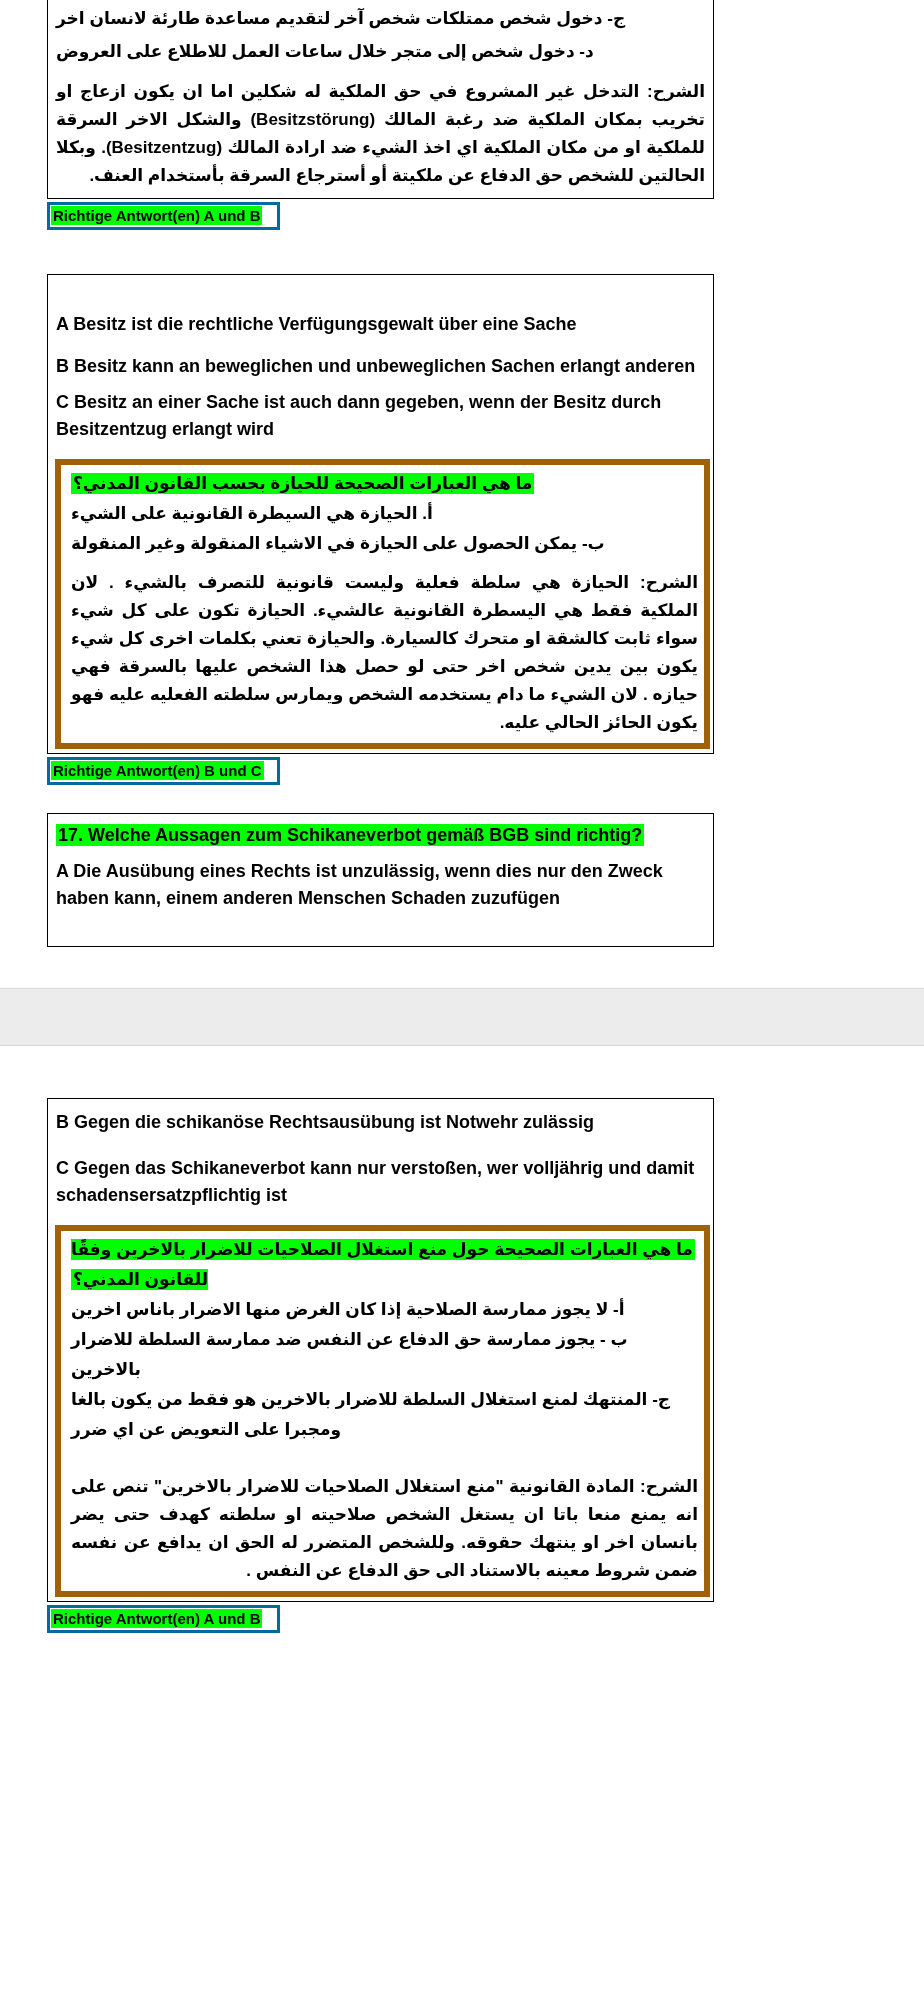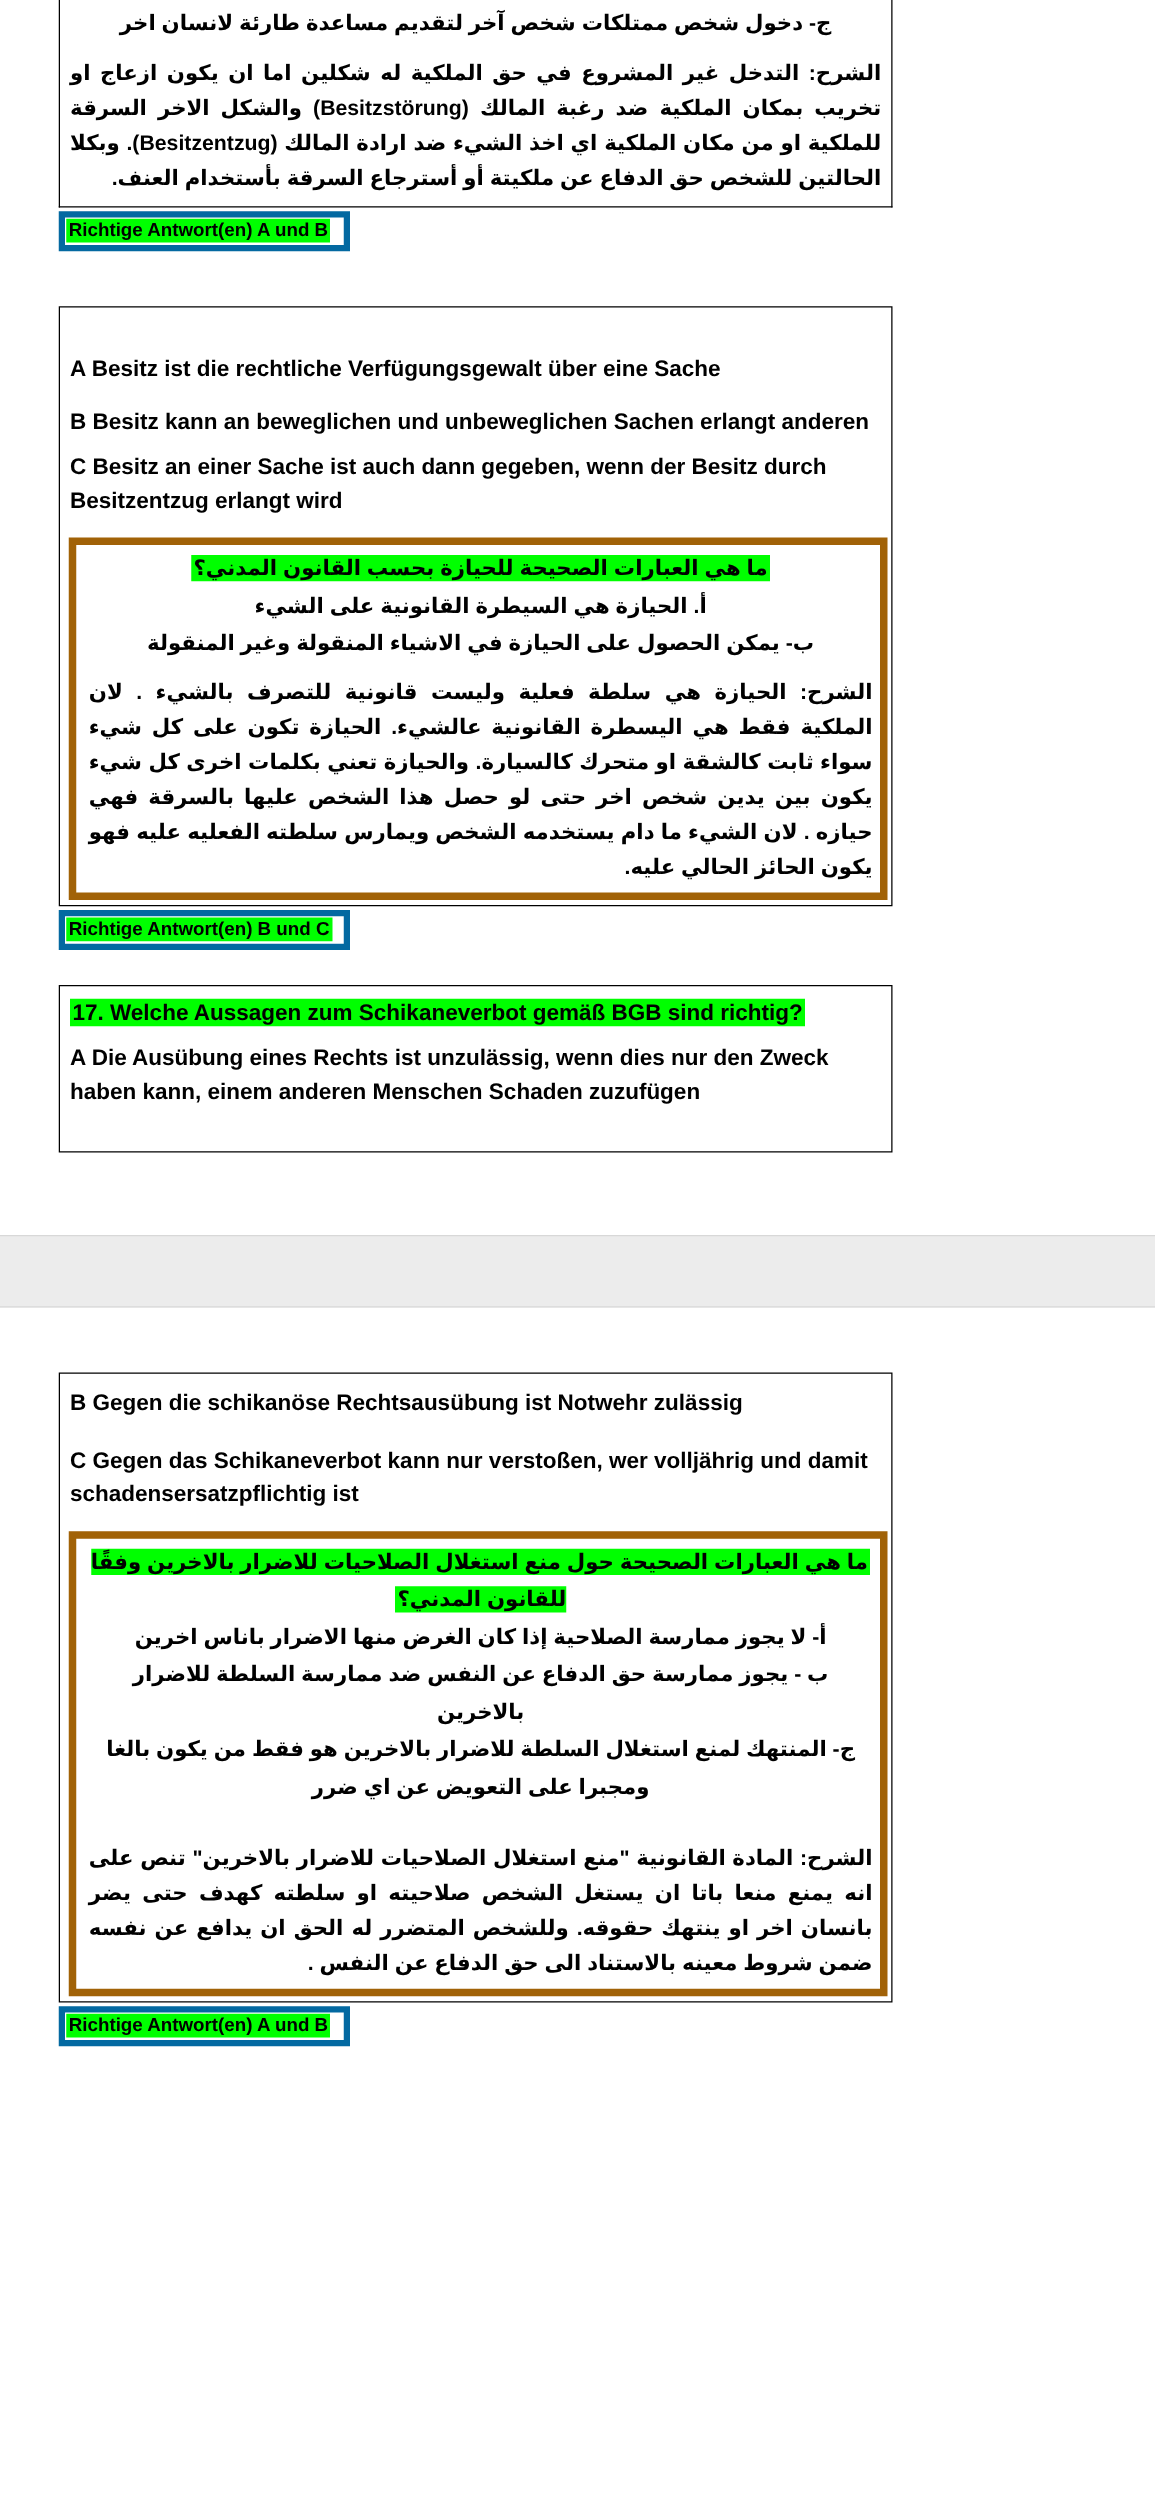--- a/index.html
+++ b/index.html
@@ -11,45 +11,46 @@
     overflow:hidden;
   }
   .page { background:#ffffff; }
   .page-1 { height:988px; }
   .page-2 { height:939px; }
   .page-gap { height:58px; background:#ececec; border-top:1px solid #d8d8d8; border-bottom:1px solid #d8d8d8; }
   .content { margin-left:47px; width:667px; }
   .qbox { border:1px solid #000; background:#fff; }
   .pad { padding-left:8px; padding-right:8px; }
   .de { font-weight:bold; font-size:18px; line-height:27px; }
-  .ar { direction:rtl; text-align:center; font-weight:bold; font-size:17px; }
+  .ar { direction:rtl; text-align:left; font-weight:bold; font-size:17px; }
   .hl { background:#00ff00; padding:1px 2px; }
   .box-top { border-top:none; padding:2px 8px 8px 8px; }
   .ar-opt-lg { line-height:33px; }
   .ar-opt { line-height:30px; }
   .ar-expl { line-height:28px; text-align:justify; margin-top:10px; }
-  .answer-box { width:233px; border:5px solid #0369a1; margin-top:3px; padding:1px 2px 2px 1px; font-weight:bold; font-size:15px; line-height:19px; background:#fff; }
+  .answer-box { width:233px; border:3px solid #0369a1; margin-top:3px; padding:1px 2px 2px 1px; font-weight:bold; font-size:15px; line-height:19px; background:#fff; }
   .q16-box { margin-top:44px; padding-top:36px; }
   .q17-box { margin-top:28px; padding:8px 0 34px 0; }
   .q17b-box { margin-top:52px; padding-top:10px; }
   .mb16 { margin-bottom:16px; }
   .mb15 { margin-bottom:15px; }
   .mb9  { margin-bottom:9px; }
   .mb43 { margin-bottom:19px; }
   .inner-box { border:6px solid #a16207; margin:16px 3px 4px 7px; padding:4px 6px 6px 10px; background:#fff; }
   .expl-gap { margin-top:28px; }
 </style>
 </head>
 <body>
 
 <div class="page page-1">
   <div class="content">
 
     <div class="qbox box-top">
       <div class="ar ar-opt-lg">ج- دخول شخص ممتلكات شخص آخر لتقديم مساعدة طارئة لانسان اخر</div>
+      <div class="ar ar-opt-lg">د- دخول شخص إلى متجر خلال ساعات العمل للاطلاع على العروض</div>
       <div class="ar ar-expl">الشرح: التدخل غير المشروع في حق الملكية له شكلين اما ان يكون ازعاج او تخريب بمكان الملكية ضد رغبة المالك (Besitzstörung) والشكل الاخر السرقة للملكية او من مكان الملكية اي اخذ الشيء ضد ارادة المالك (Besitzentzug). وبكلا الحالتين للشخص حق الدفاع عن ملكيتة أو أسترجاع السرقة بأستخدام العنف.</div>
     </div>
     <div class="answer-box">
       <span class="hl">Richtige Antwort(en) A und B</span>
     </div>
 
     <div class="qbox q16-box">
       <div class="de pad mb15">A Besitz ist die rechtliche Verfügungsgewalt über eine Sache</div>
       <div class="de pad mb9">B Besitz kann an beweglichen und unbeweglichen Sachen erlangt anderen</div>
       <div class="de pad">C Besitz an einer Sache ist auch dann gegeben, wenn der Besitz durch Besitzentzug erlangt wird</div>

